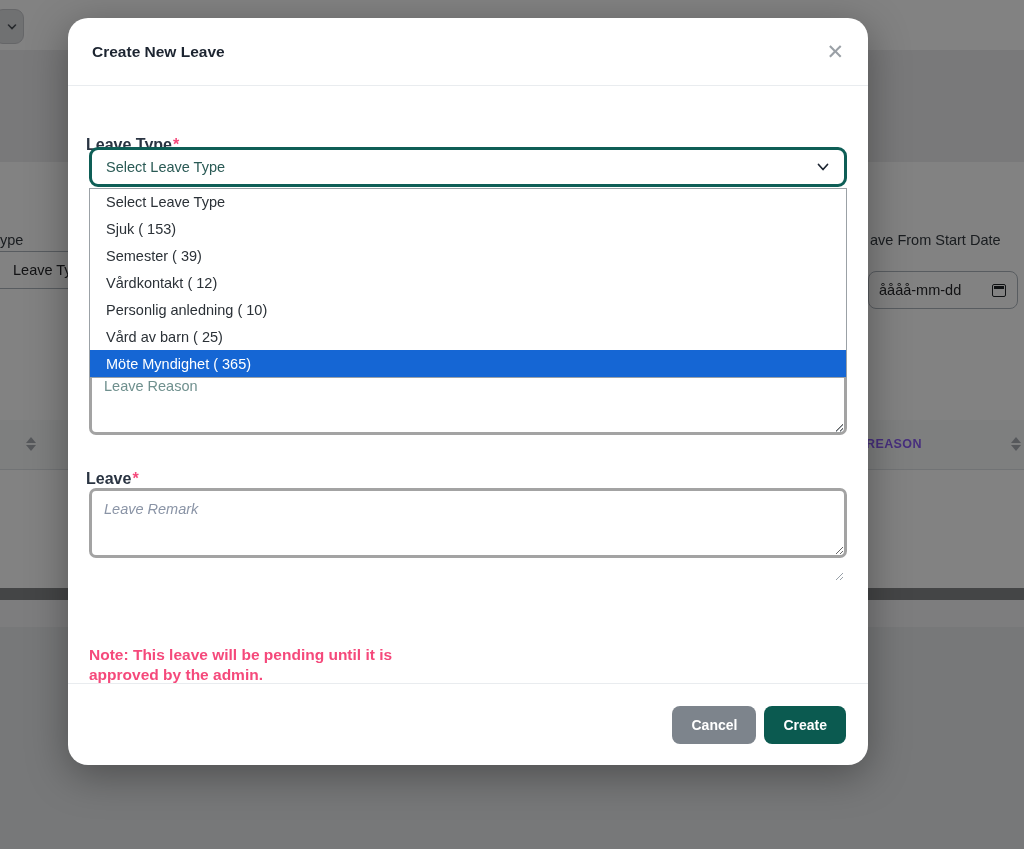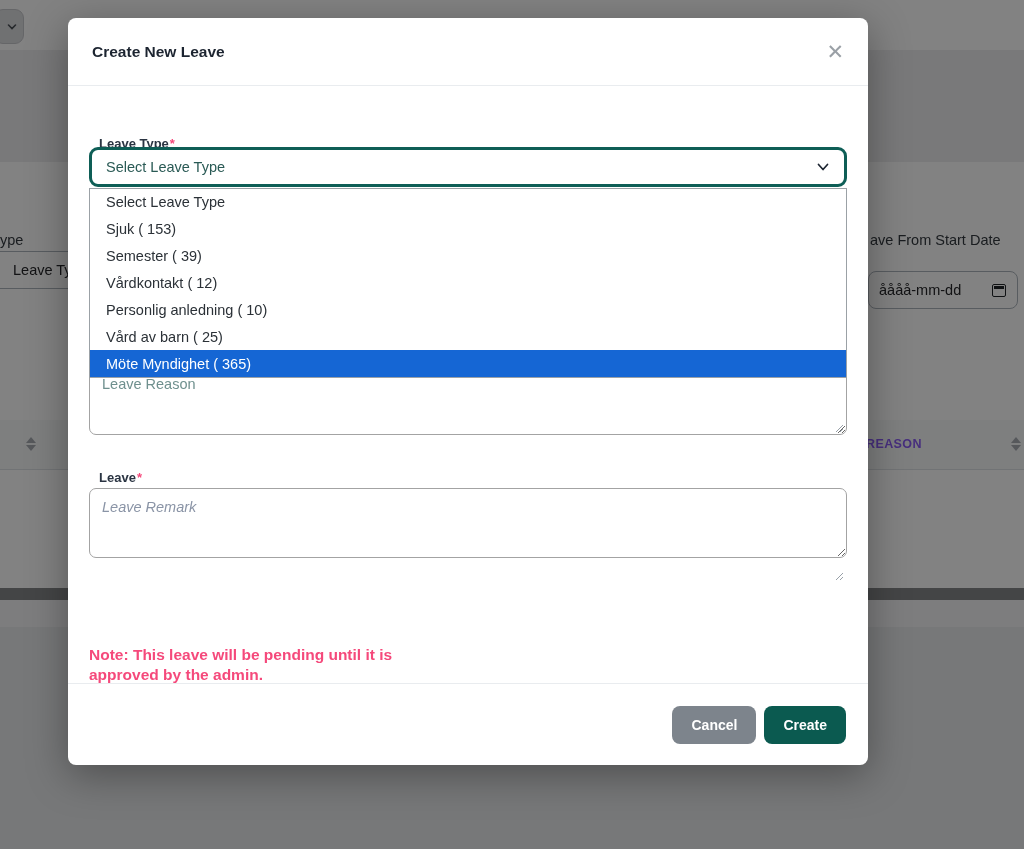--- a/index.html
+++ b/index.html
@@ -30,37 +30,37 @@
     color:#8b5cf6; letter-spacing:.4px; }
   .scrollband { position:absolute; left:0; top:588px; width:1024px; height:12px; background:#85878a; }
   .lowband { position:absolute; left:0; top:600px; width:1024px; height:27px; background:#f5f6f8; }
   .chev-small { width:10px; height:10px; }
 
   
   .overlay { position:absolute; inset:0; background:rgba(0,0,0,0.49); z-index:10; }
 
   
   .modal { position:absolute; left:68px; top:18px; width:800px; height:747px; background:#ffffff;
-    border-radius:8px; z-index:20; box-shadow:0 10px 40px rgba(0,0,0,.35); }
+    border-radius:20px; z-index:20; box-shadow:0 10px 40px rgba(0,0,0,.35); }
   .m-header { position:absolute; left:0; top:0; width:100%; height:68px;
     border-bottom:1px solid #e9ecef; display:flex; align-items:center; padding:0 24px; }
   .m-title { font-size:15.5px; font-weight:bold; color:#1c2430; }
   .m-close { margin-left:auto; font-size:21px; color:#9aa0a6; cursor:pointer; line-height:1; font-weight:400; }
-  .fld-label { position:absolute; left:31px; font-size:13px; font-weight:600; color:#2a3442; }
+  .fld-label { position:absolute; left:18px; font-size:16px; font-weight:600; color:#2a3442; }
   .req { color:#f5497b; margin-left:1px; }
   .sel { position:absolute; left:21px; top:129px; width:758px; height:40px;
     border:3px solid #0e5e56; border-radius:9px; background:#fff;
     display:flex; align-items:center; padding:0 14px; }
   .sel-text { font-size:14.5px; color:#2a5a55; }
   .sel-chev { margin-left:auto; }
   .dropdown { position:absolute; left:21px; top:170px; width:758px; height:190px;
     background:#fff; border:1px solid #9ba1a6; z-index:6; display:flex; flex-direction:column; }
   .opt { flex:1; display:flex; align-items:center; padding:0 16px; font-size:14.5px; color:#2b3137; }
   .opt.highlighted { background:#1566d4; color:#ffffff; }
-  textarea.ta { position:absolute; left:21px; width:758px; border:1px solid #a3a3a3; border-radius:7px;
+  textarea.ta { position:absolute; left:21px; width:758px; border:3px solid #a3a3a3; border-radius:7px;
     padding:10px 12px; font-family:"Liberation Sans","DejaVu Sans",sans-serif; font-size:14.5px;
     color:#333; resize:vertical; background:#fff; }
   .ta-reason { top:347px; height:70px; z-index:1; }
   .ta-reason::placeholder { color:#6f908e; }
   .ta-remark { top:470px; height:70px;font-style:italic; }
   .ta-remark::placeholder { color:#8a94a6; }
   .grip { position:absolute; z-index:2; pointer-events:none; }
   .note { position:absolute; left:21px; top:583px; width:345px; font-size:15.5px; font-weight:bold;
     color:#f5497b; line-height:1.28;margin-top:44px; }
   .m-footer { position:absolute; left:0; bottom:0; width:100%; height:82px; border-top:1px solid #e9ecef;

